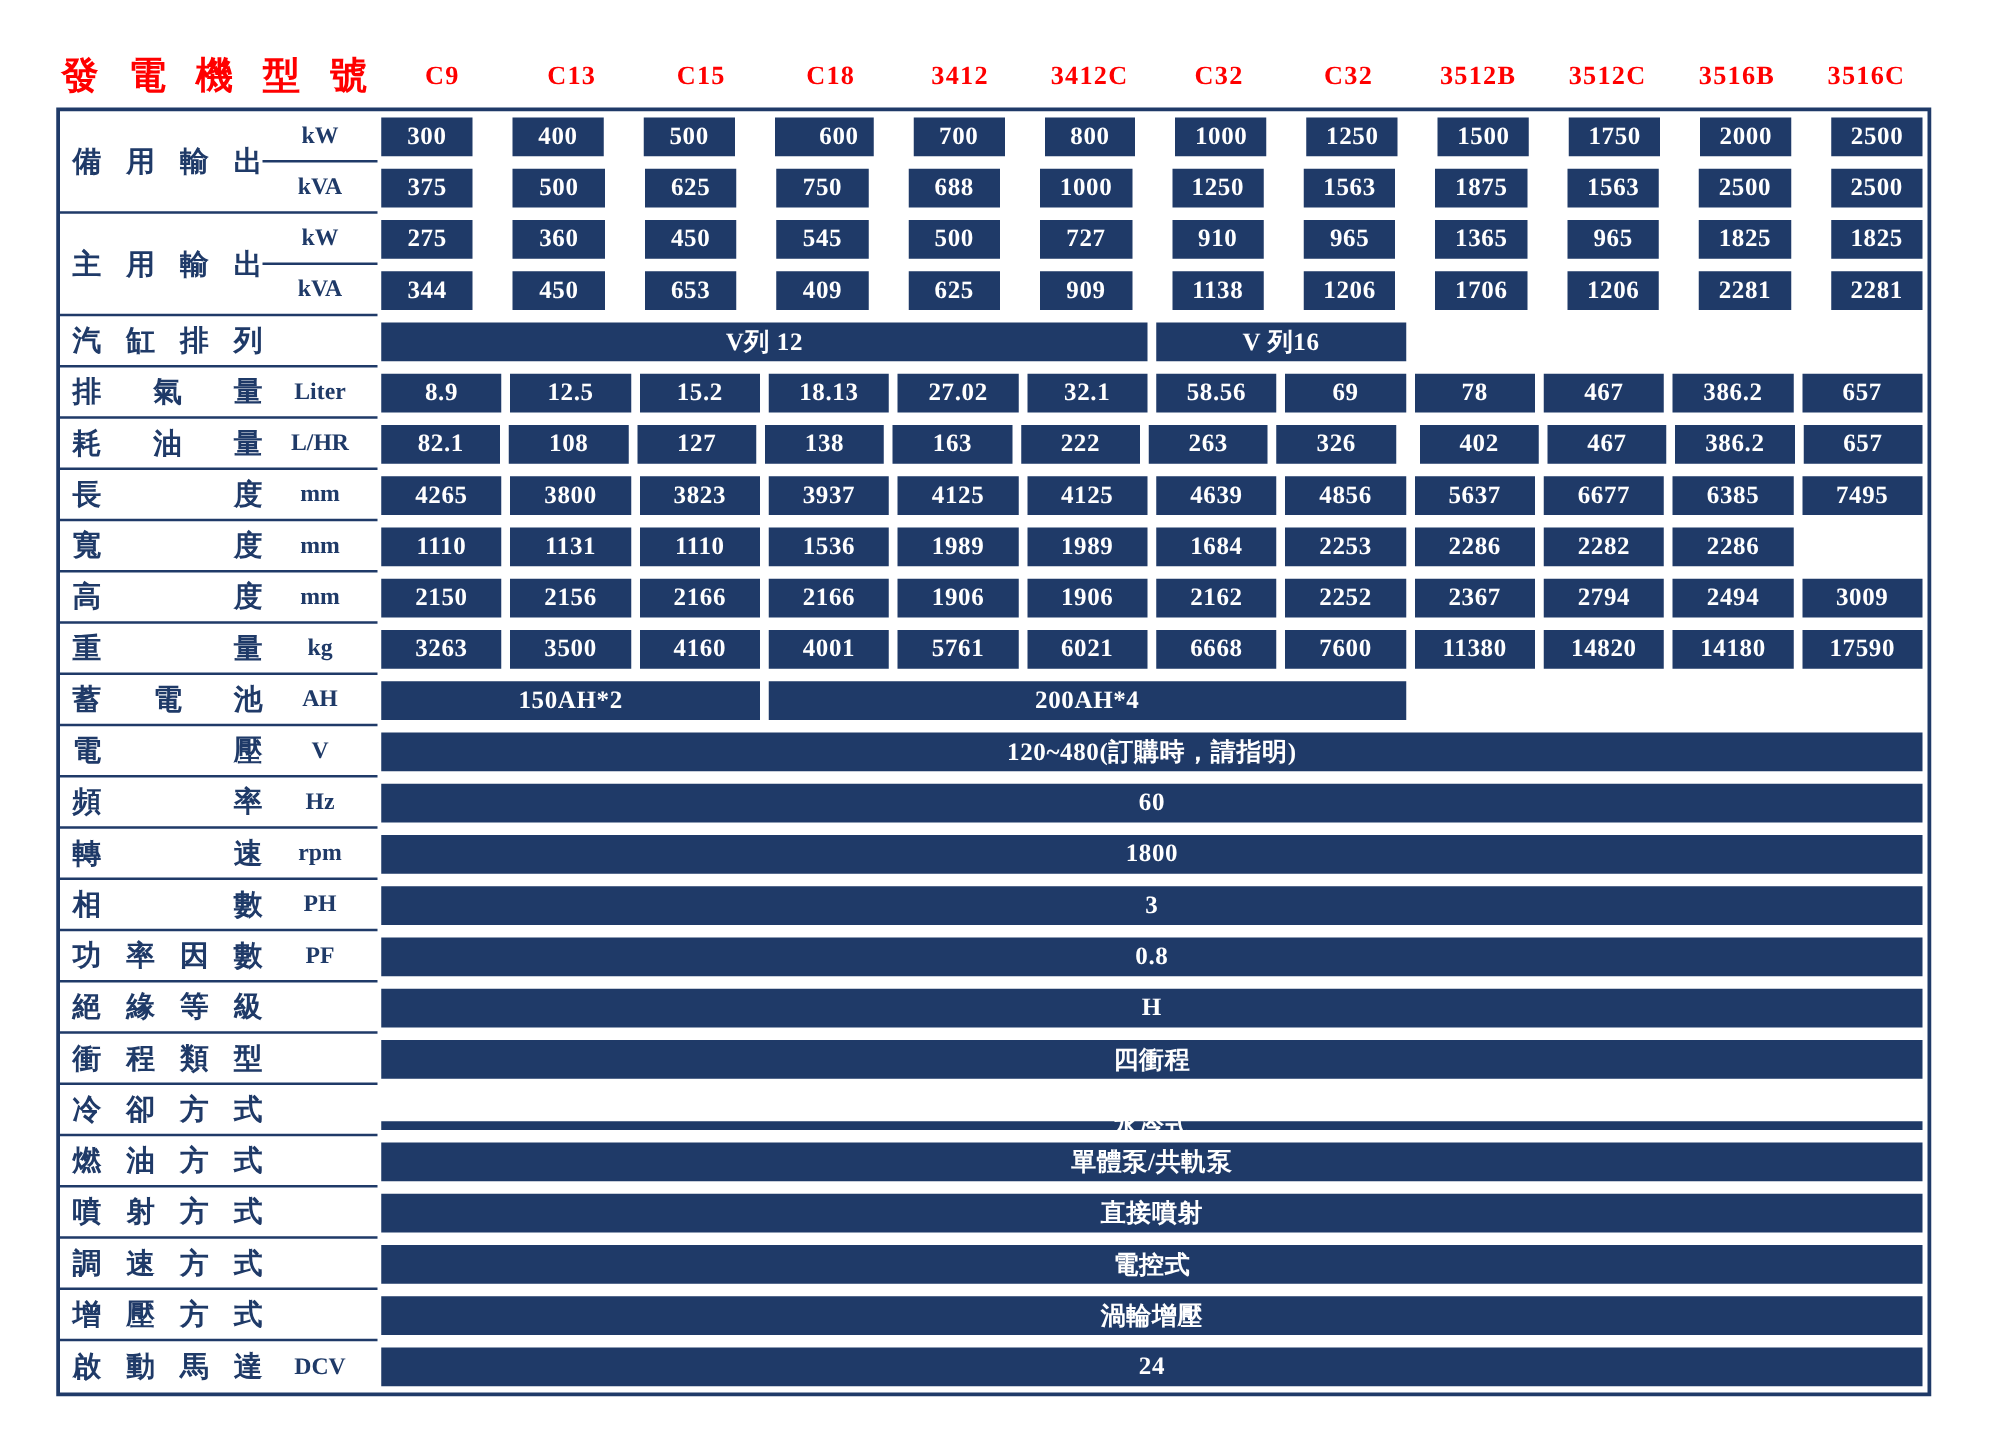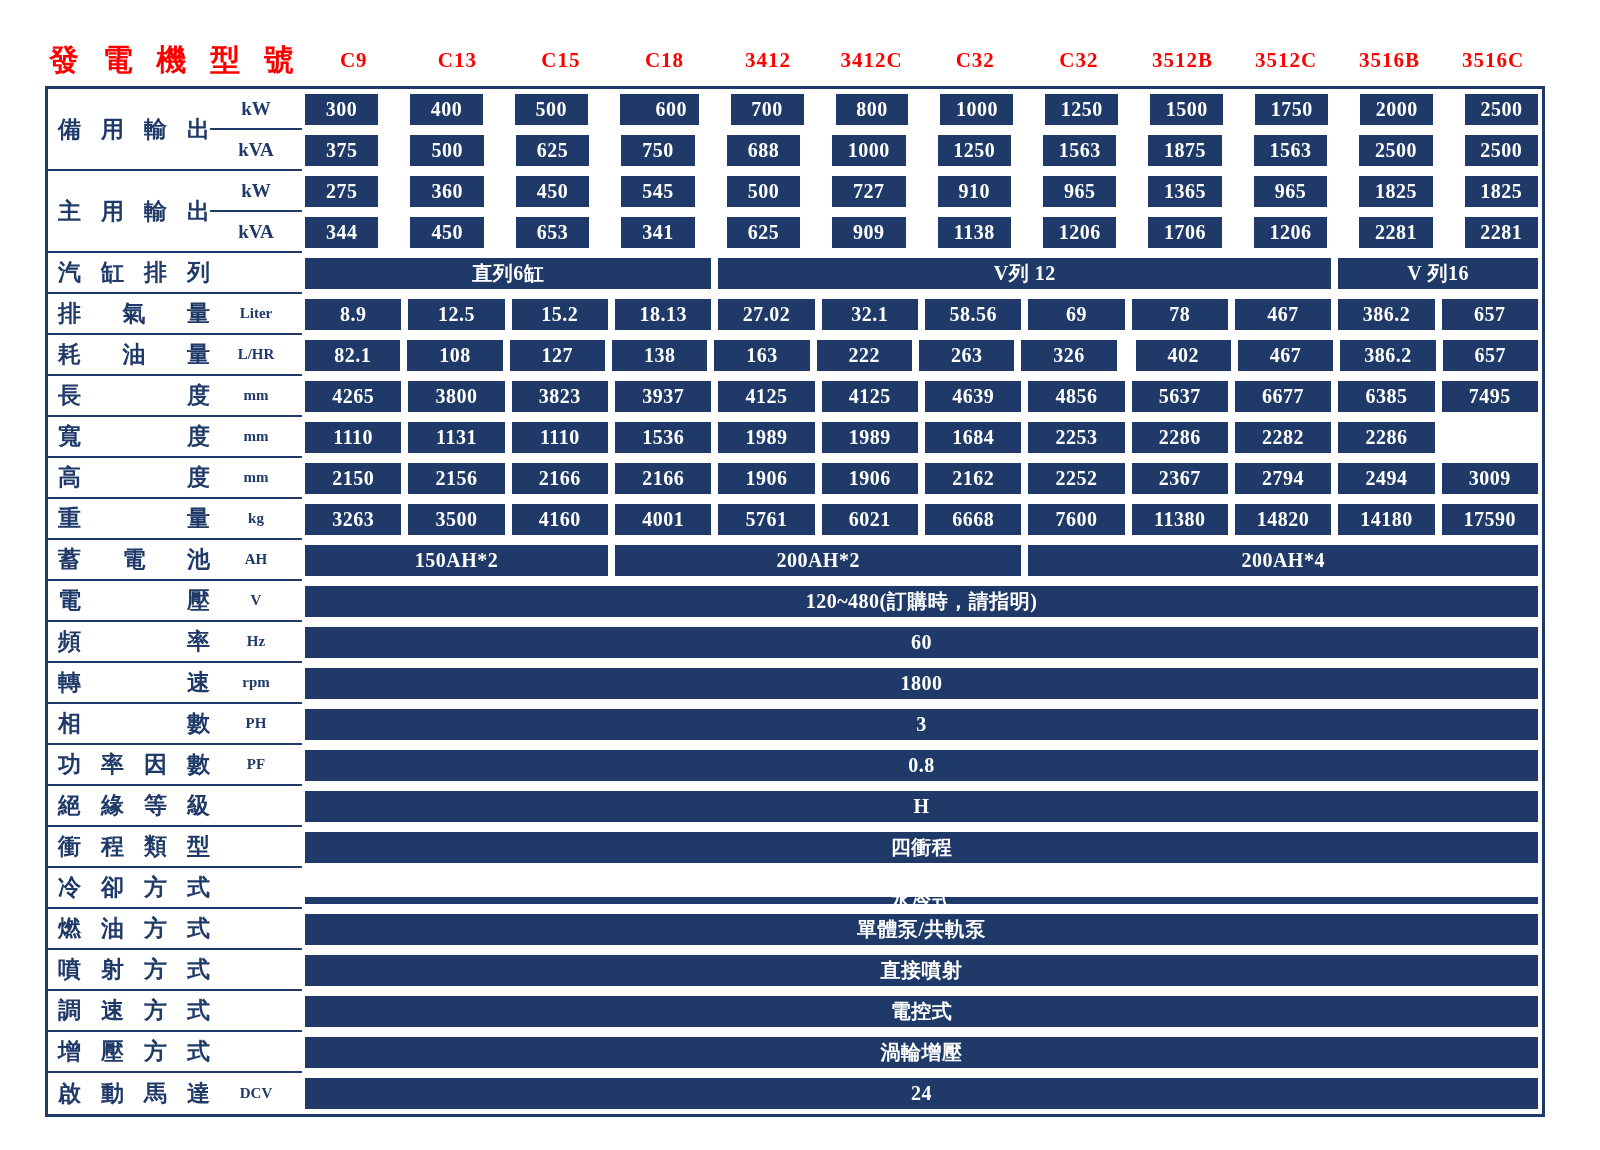--- a/index.html
+++ b/index.html
@@ -76,21 +76,21 @@
     font-size:23px;
     font-weight:700;
     line-height:1;
   }
   .unit{
     flex:1;
     display:flex;
     align-items:center;
     justify-content:center;
     color:var(--navy);
-    font-size:15px;
+    font-size:19px;
     font-weight:700;
   }
   .unit-stack{
     flex:1;
     display:flex;
     flex-direction:column;
   }
   .unit-box{
     flex:1;
     display:flex;
@@ -227,21 +227,21 @@
             <div class="cell" style="width: calc(8.33333% - 6.41667px);">965</div>
             <div class="cell" style="width: calc(8.33333% - 6.41667px);">1365</div>
             <div class="cell" style="width: calc(8.33333% - 6.41667px);">965</div>
             <div class="cell" style="width: calc(8.33333% - 6.41667px);">1825</div>
             <div class="cell" style="width: calc(8.33333% - 6.41667px);">1825</div>
           </div>
           <div class="data-zone">
             <div class="cell" style="width: calc(8.33333% - 6.41667px);">344</div>
             <div class="cell" style="width: calc(8.33333% - 6.41667px);">450</div>
             <div class="cell" style="width: calc(8.33333% - 6.41667px);">653</div>
-            <div class="cell" style="width: calc(8.33333% - 6.41667px);">341</div>
+            <div class="cell" style="width: calc(8.33333% - 6.41667px);">409</div>
             <div class="cell" style="width: calc(8.33333% - 6.41667px);">625</div>
             <div class="cell" style="width: calc(8.33333% - 6.41667px);">909</div>
             <div class="cell" style="width: calc(8.33333% - 6.41667px);">1138</div>
             <div class="cell" style="width: calc(8.33333% - 6.41667px);">1206</div>
             <div class="cell" style="width: calc(8.33333% - 6.41667px);">1706</div>
             <div class="cell" style="width: calc(8.33333% - 6.41667px);">1206</div>
             <div class="cell" style="width: calc(8.33333% - 6.41667px);">2281</div>
             <div class="cell" style="width: calc(8.33333% - 6.41667px);">2281</div>
           </div>
         </div>
@@ -252,21 +252,20 @@
             <div class="cjk">
               <div class="cjk-char">汽</div>
               <div class="cjk-char">缸</div>
               <div class="cjk-char">排</div>
               <div class="cjk-char">列</div>
             </div>
           </div>
           <div class="unit"></div>
         </div>
         <div class="data-zone">
-          <div class="cell" style="width: calc(33.3333% - 4.66667px);">直列6缸</div>
           <div class="cell" style="width: calc(50% - 3.5px);">V列 12</div>
           <div class="cell" style="width: calc(16.6667% - 5.83333px);">V 列16</div>
         </div>
       </div>
       <div class="row single">
         <div class="label-cell">
           <div class="cjk-wrap">
             <div class="cjk">
               <div class="cjk-char">排</div>
               <div class="cjk-char">氣</div>
@@ -422,21 +421,20 @@
             <div class="cjk">
               <div class="cjk-char">蓄</div>
               <div class="cjk-char">電</div>
               <div class="cjk-char">池</div>
             </div>
           </div>
           <div class="unit">AH</div>
         </div>
         <div class="data-zone">
           <div class="cell" style="width: calc(25% - 5.25px);">150AH*2</div>
-          <div class="cell" style="width: calc(33.3333% - 4.66667px);">200AH*2</div>
           <div class="cell" style="width: calc(41.6667% - 4.08333px);">200AH*4</div>
         </div>
       </div>
       <div class="row single">
         <div class="label-cell">
           <div class="cjk-wrap">
             <div class="cjk">
               <div class="cjk-char">電</div>
               <div class="cjk-char">壓</div>
             </div>

